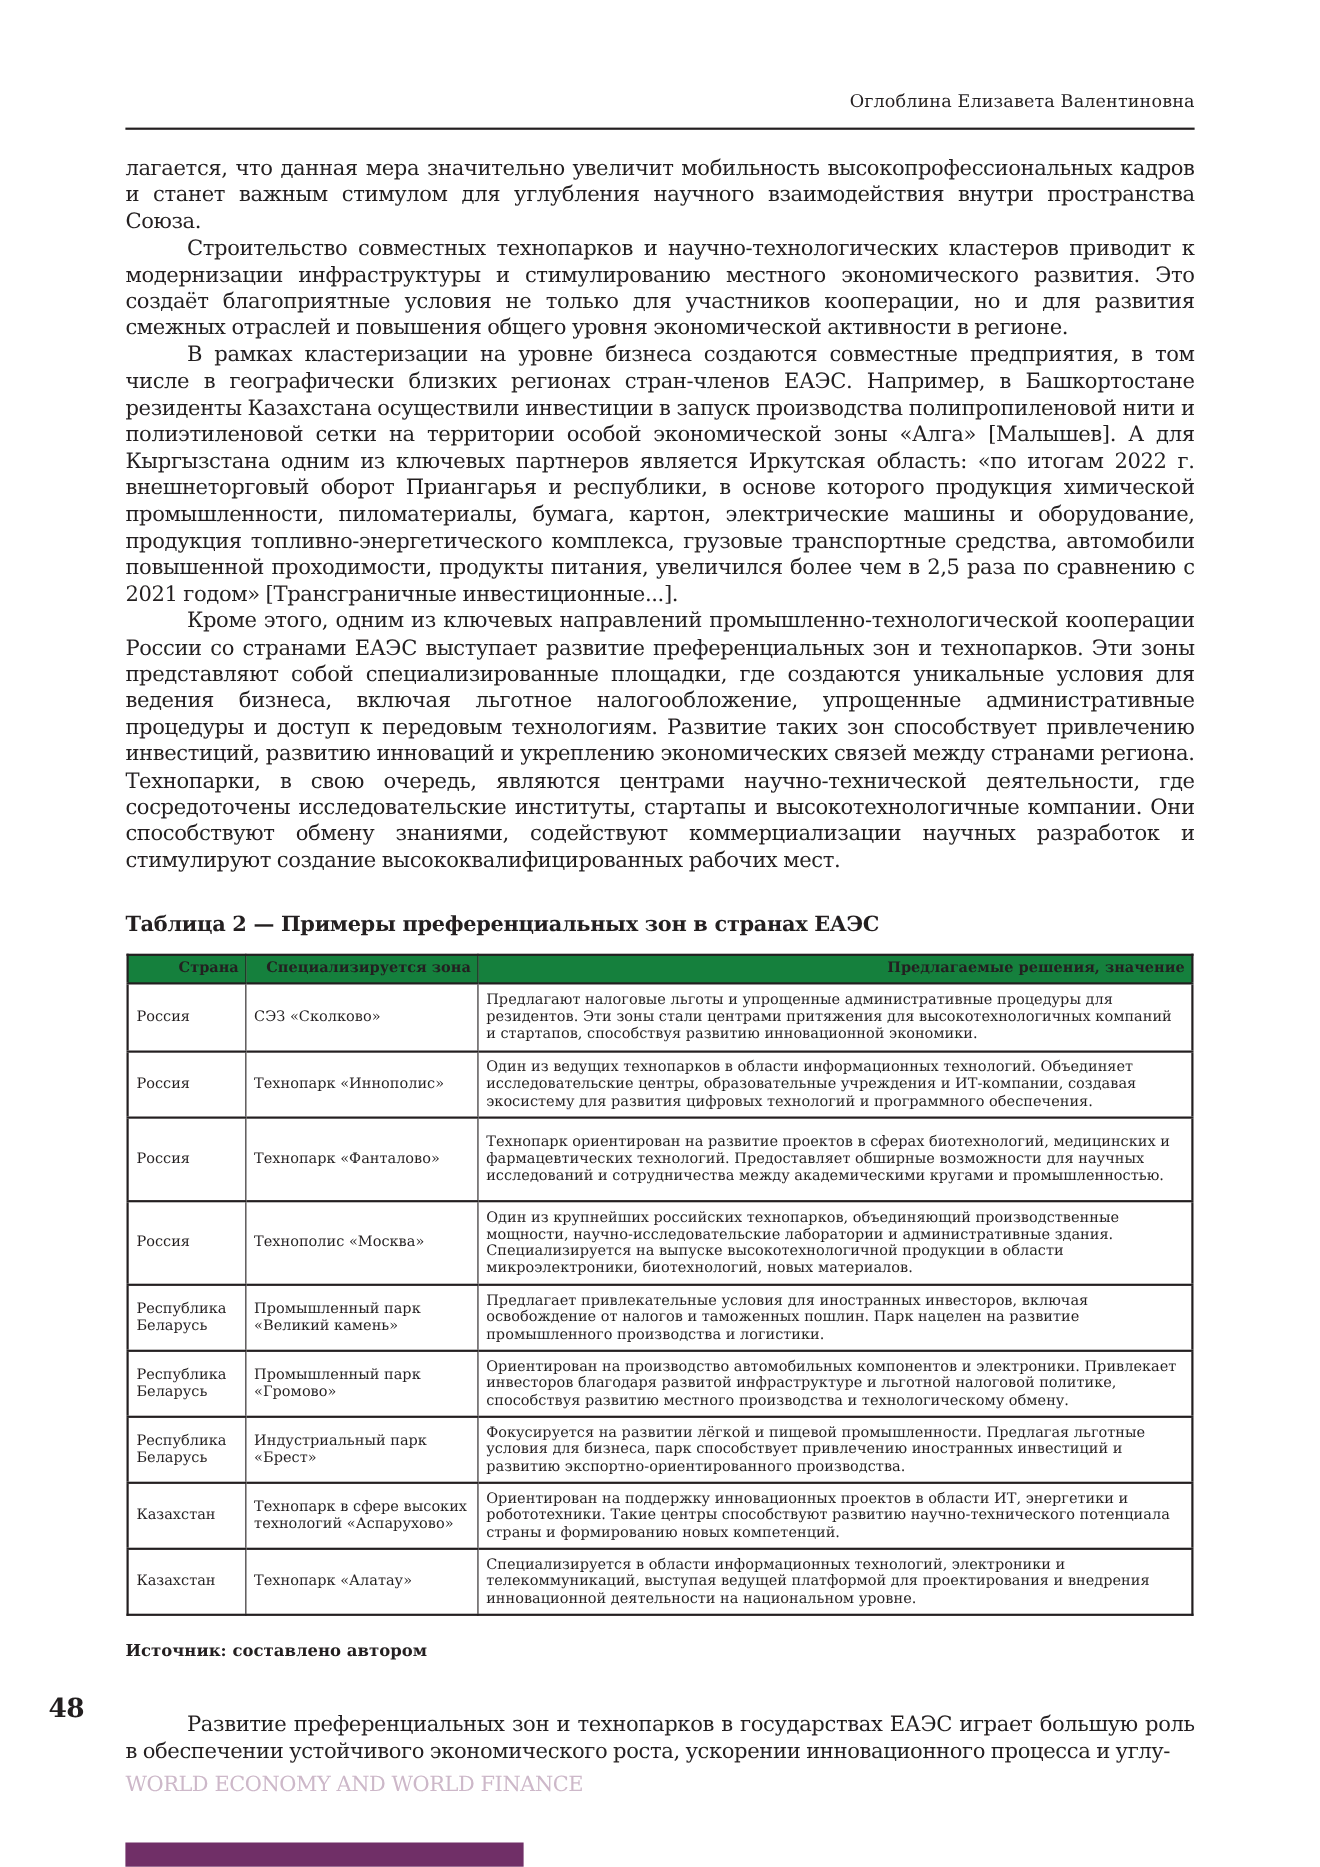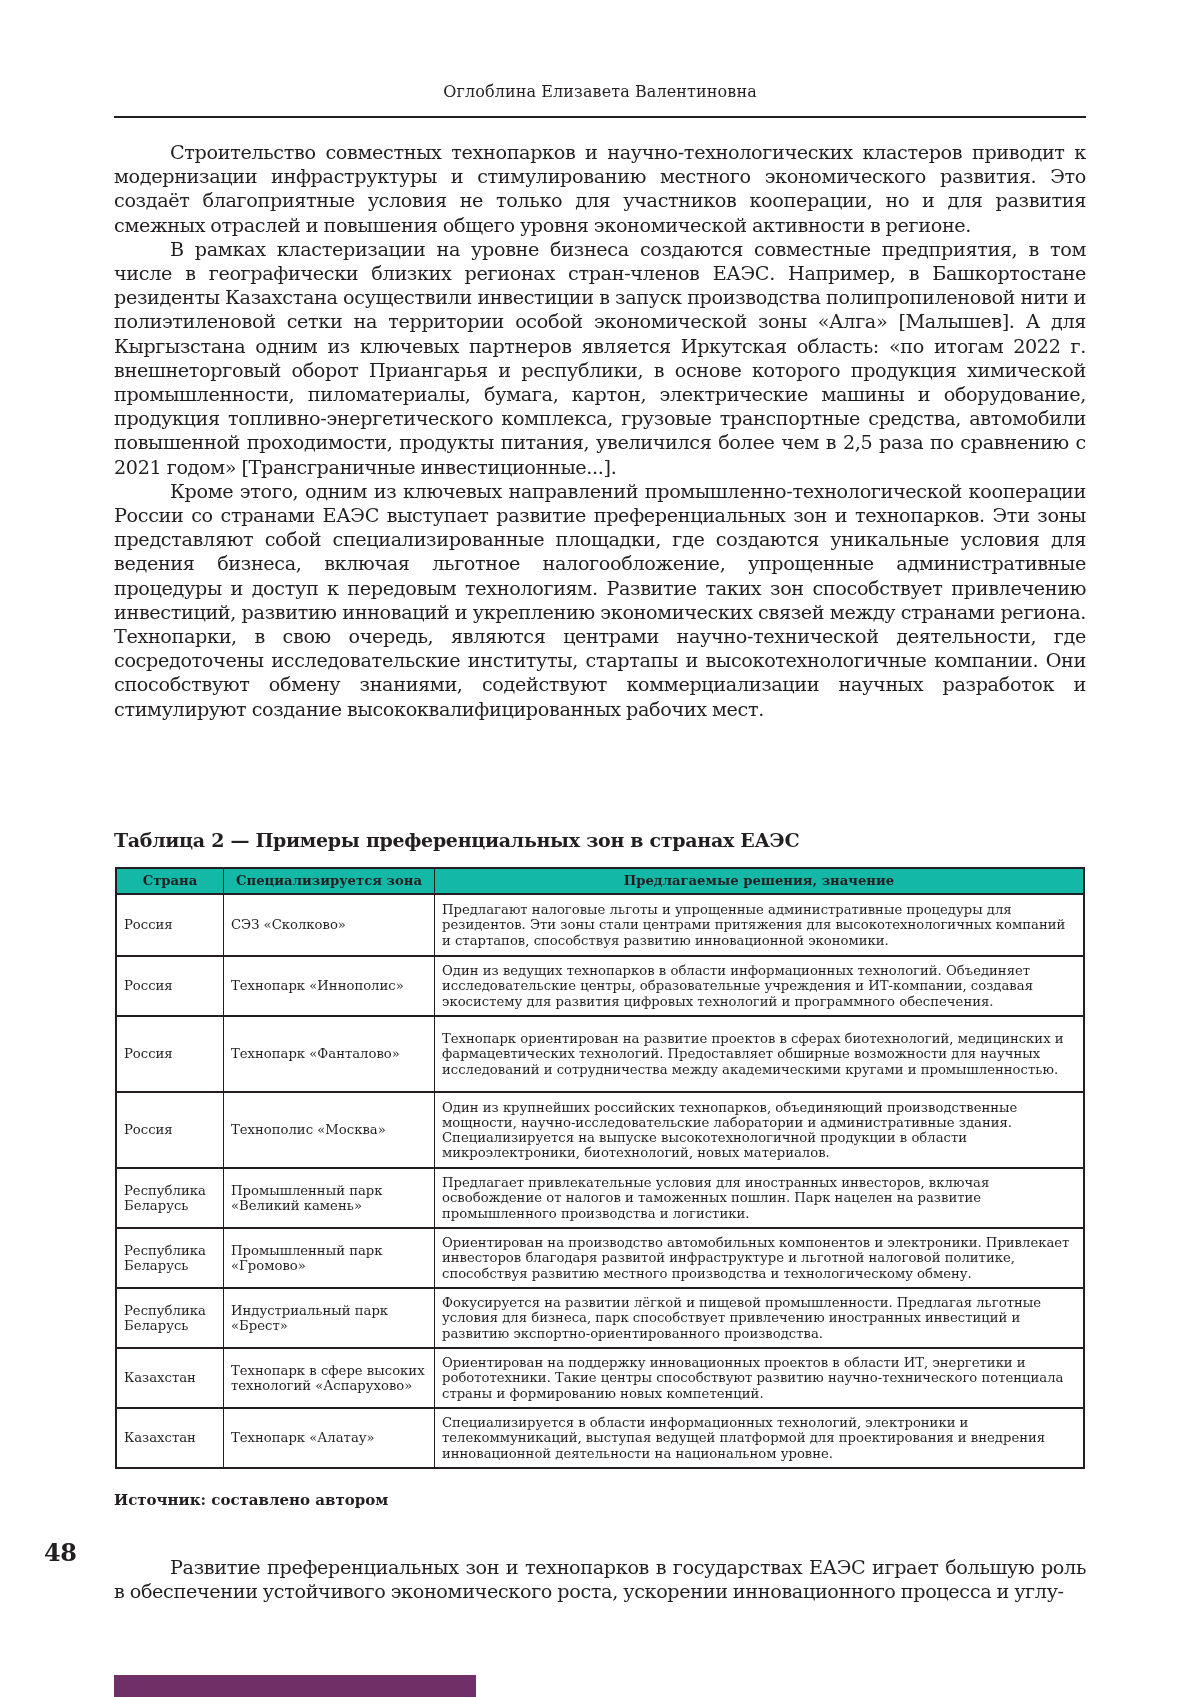--- a/index.html
+++ b/index.html
@@ -3,21 +3,21 @@
 <meta charset="utf-8">
 <style>
   html, body { margin: 0; padding: 0; background: #ffffff; }
   body {
     width: 1200px; height: 1697px; position: relative; overflow: hidden;
     font-family: "DejaVu Serif", "Liberation Serif", serif;
     color: #231f20;
   }
   .running-head {
     position: absolute; left: 114px; top: 82px; width: 972px;
-    text-align: center; font-size: 16px; letter-spacing: 0.1px;
+    text-align: right; font-size: 16px; letter-spacing: 0.1px;
   }
   .head-rule {
     position: absolute; left: 114px; top: 116px; width: 972px; height: 2px; background: #231f20;
   }
   .body-text {
     position: absolute; left: 114px; top: 141px; width: 972px;
     font-size: 19.2px; line-height: 24.2px; text-align: justify;
     letter-spacing: -0.35px; word-spacing: -0.5px;
   }
   .body-text p { margin: 0; text-indent: 0; }
@@ -28,21 +28,21 @@
   }
   table.zones {
     position: absolute; left: 115px; top: 867px; width: 970px;
     border-collapse: collapse; border: 2px solid #231f20;
     font-size: 13.2px; line-height: 15.2px;
   }
   table.zones th, table.zones td {
     border: 1.5px solid #231f20; padding: 3px 7px; vertical-align: middle; text-align: left;
   }
   table.zones th {
-    background: #14b8a6; font-weight: bold; text-align: center; height: 20px; padding: 2px 6px;
+    background: #15803d; font-weight: bold; text-align: right; height: 20px; padding: 2px 6px;
   }
   table.zones tr.row td { border-top: 2.5px solid #231f20; }
   table.zones td.c1 { width: 92px; }
   table.zones td.c2 { width: 196px; }
   .source {
     position: absolute; left: 114px; top: 1491px;
     font-weight: bold; font-size: 15px;
   }
   .after-text {
     position: absolute; left: 114px; top: 1556px; width: 972px;
@@ -63,20 +63,21 @@
     background: #702f67;
   }
 </style>
 </head>
 <body>
 
 <div class="running-head">Оглоблина Елизавета Валентиновна</div>
 <div class="head-rule"></div>
 
 <div class="body-text">
+  <p>лагается, что данная мера значительно увеличит мобильность высокопрофессиональных кадров и станет важным стимулом для углубления научного взаимодействия внутри пространства Союза.</p>
   <p class="indent">Строительство совместных технопарков и научно-технологических кластеров приводит к модернизации инфраструктуры и стимулированию местного экономического развития. Это создаёт благоприятные условия не только для участников кооперации, но и для развития смежных отраслей и повышения общего уровня экономической активности в регионе.</p>
   <p class="indent">В рамках кластеризации на уровне бизнеса создаются совместные предприятия, в том числе в географически близких регионах стран-членов ЕАЭС. Например, в Башкортостане резиденты Казахстана осуществили инвестиции в запуск производства полипропиленовой нити и полиэтиленовой сетки на территории особой экономической зоны «Алга» [Малышев]. А для Кыргызстана одним из ключевых партнеров является Иркутская область: «по итогам 2022 г. внешнеторговый оборот Приангарья и республики, в основе которого продукция химической промышленности, пиломатериалы, бумага, картон, электрические машины и оборудование, продукция топливно-энергетического комплекса, грузовые транспортные средства, автомобили повышенной проходимости, продукты питания, увеличился более чем в 2,5 раза по сравнению с 2021 годом» [Трансграничные инвестиционные...].</p>
   <p class="indent">Кроме этого, одним из ключевых направлений промышленно-технологической кооперации России со странами ЕАЭС выступает развитие преференциальных зон и технопарков. Эти зоны представляют собой специализированные площадки, где создаются уникальные условия для ведения бизнеса, включая льготное налогообложение, упрощенные административные процедуры и доступ к передовым технологиям. Развитие таких зон способствует привлечению инвестиций, развитию инноваций и укреплению экономических связей между странами региона. Технопарки, в свою очередь, являются центрами научно-технической деятельности, где сосредоточены исследовательские институты, стартапы и высокотехнологичные компании. Они способствуют обмену знаниями, содействуют коммерциализации научных разработок и стимулируют создание высококвалифицированных рабочих мест.</p>
 </div>
 
 <div class="caption">Таблица 2 — Примеры преференциальных зон в странах ЕАЭС</div>
 
 <table class="zones">
   <thead>
     <tr>
@@ -136,14 +137,15 @@
 
 <div class="source">Источник: составлено автором</div>
 
 <div class="after-text">
   <p>Развитие преференциальных зон и технопарков в государствах ЕАЭС играет большую роль в обеспечении устойчивого экономического роста, ускорении инновационного процесса и углу-</p>
 </div>
 
 <div class="page-number">48</div>
 
 <div class="journal">
+  <div>WORLD ECONOMY AND WORLD FINANCE</div>
 </div>
 <div class="journal-bar"></div>
 
 </body></html>

